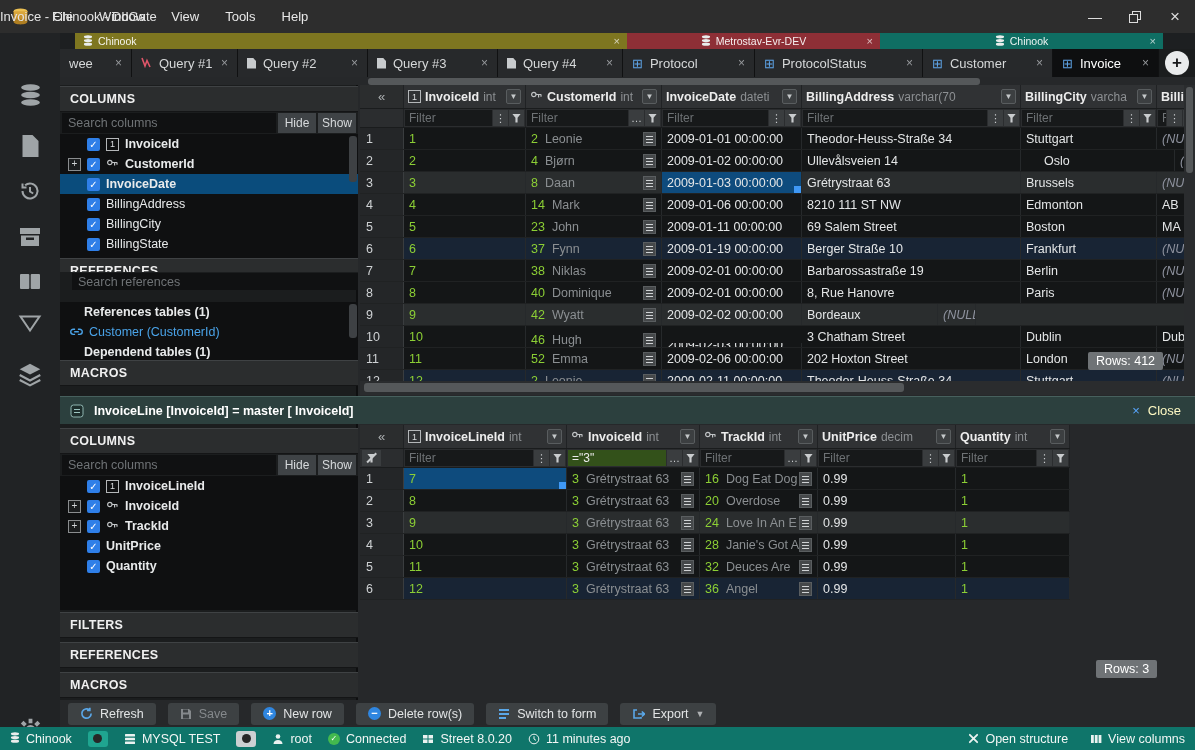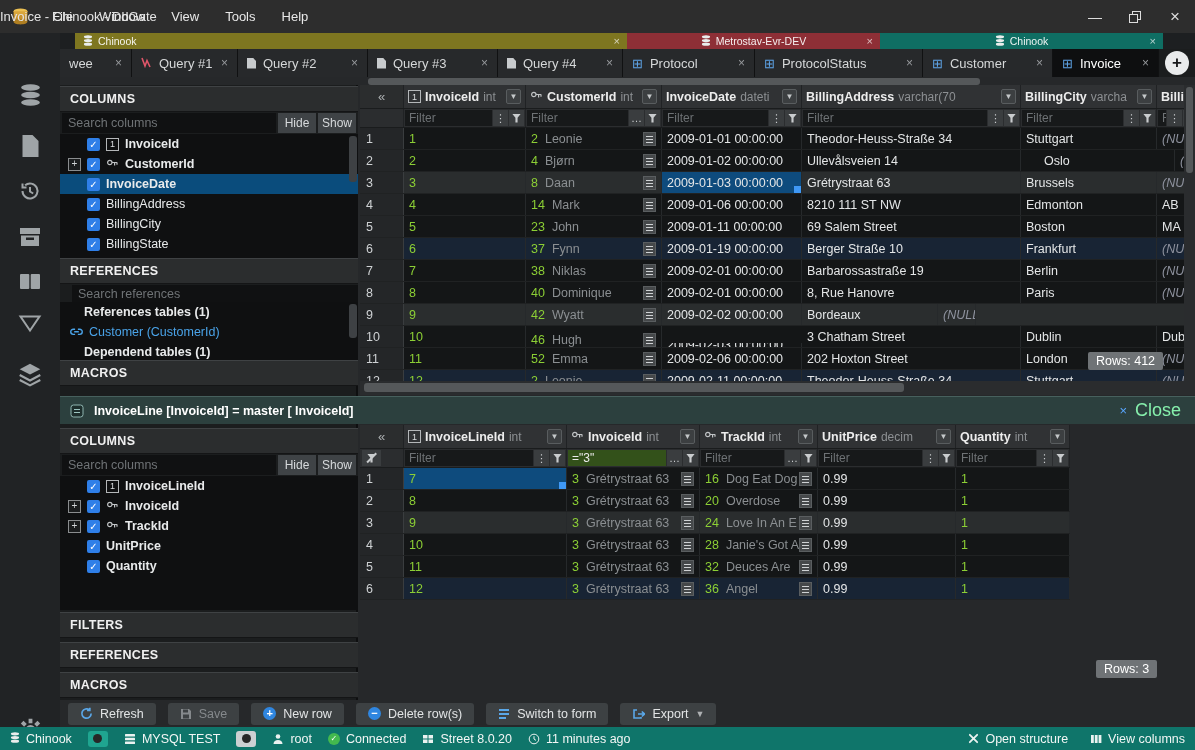--- a/index.html
+++ b/index.html
@@ -49,21 +49,21 @@
 .cb{width:13px;height:13px;background:#2f7fe8;border-radius:2px;color:#fff;font-size:10px;line-height:13px;text-align:center;flex:none}
 .pk{width:13px;height:13px;border:1px solid #b4b7b9;color:#dcdfe1;font-size:9px;display:flex;align-items:center;justify-content:center;flex:none}
 .fkic{flex:none;display:flex;align-items:center}
 .reftxt{color:#e8eaeb;font-weight:bold;padding-left:24px;height:20px;display:flex;align-items:center}
 .reflink{color:#4aa3e8;padding-left:10px;height:20px;display:flex;align-items:center;gap:6px}
 .pscroll{position:absolute;width:8px;background:#3e4144;border-radius:3px}
 
 .dbar{position:absolute;left:60px;top:396px;width:1135px;height:28px;background:#2c403e;border-top:1px solid #47605d;display:flex;align-items:center;color:#fff}
 .dbar .t{font-weight:bold;font-size:12.5px;margin-left:10px}
 .dbar .x{margin-left:auto;color:#58a6ff;font-size:13px}
-.dbar .close{margin:0 14px 0 8px;color:#86efac;font-size:18px}
+.dbar .close{margin:0 14px 0 8px;color:#fef9c3;font-size:13px}
 
 .ghead{position:absolute;display:flex;height:24px;background:#303234;border-bottom:1px solid #1a1c1d;overflow:hidden}
 .hcell{flex:none;display:flex;align-items:center;gap:4px;padding:0 4px;border-right:1px solid #202224;overflow:hidden;white-space:nowrap}
 .hfirst{justify-content:center;color:#aeb1b3;font-size:13px;background:#2b2d2e}
 .hname{font-weight:bold;color:#ececec}
 .htype{color:#8d9093;font-size:12px}
 .hchev{margin-left:auto;flex:none;width:15px;height:15px;background:#3c3f41;border:1px solid #595d5f;border-radius:2px;color:#c5c8ca;font-size:8px;display:flex;align-items:center;justify-content:center}
 .gfilter{position:absolute;display:flex;height:19px;background:#2b2d2f;border-bottom:1px solid #1a1c1d;overflow:hidden}
 .fcell{flex:none;display:flex;align-items:stretch;border-right:1px solid #202224;padding:1px;overflow:hidden}
 .finput{flex:1;background:#17191a;color:#6e7275;display:flex;align-items:center;padding:0 4px;font-size:12px;overflow:hidden;white-space:nowrap}
@@ -316,21 +316,21 @@
       </div>
       <div class="pitem">
         <span class="exp"></span>
         <span class="cb">✓</span>
         <span class="lbl">BillingState</span>
       </div>
     </div>
   <div class="pscroll" style="left:349px;top:136px;height:46px"></div>
 
   <div class="sech" style="top:258px">REFERENCES</div>
-  <div class="srow" style="top:284px;height:18px;padding:1px 0 0 12px">
+  <div class="srow" style="top:272px;height:18px;padding:1px 0 0 12px">
     <div class="sinput">Search references</div>
   </div>
   <div class="plist" style="top:302px;height:58px">
     <div class="reftxt">References tables (1)</div>
     <div class="reflink">
       <svg width="13" height="10" viewBox="0 0 14 10" fill="none" stroke="#4aa3e8" stroke-width="1.5">
           <path d="M5.5 7.5h-2a2.7 2.7 0 1 1 0-5.4h2M8.5 2.1h2a2.7 2.7 0 1 1 0 5.4h-2M4.5 4.8h5"></path>
         </svg>
       <span>Customer (CustomerId)</span>
     </div>

